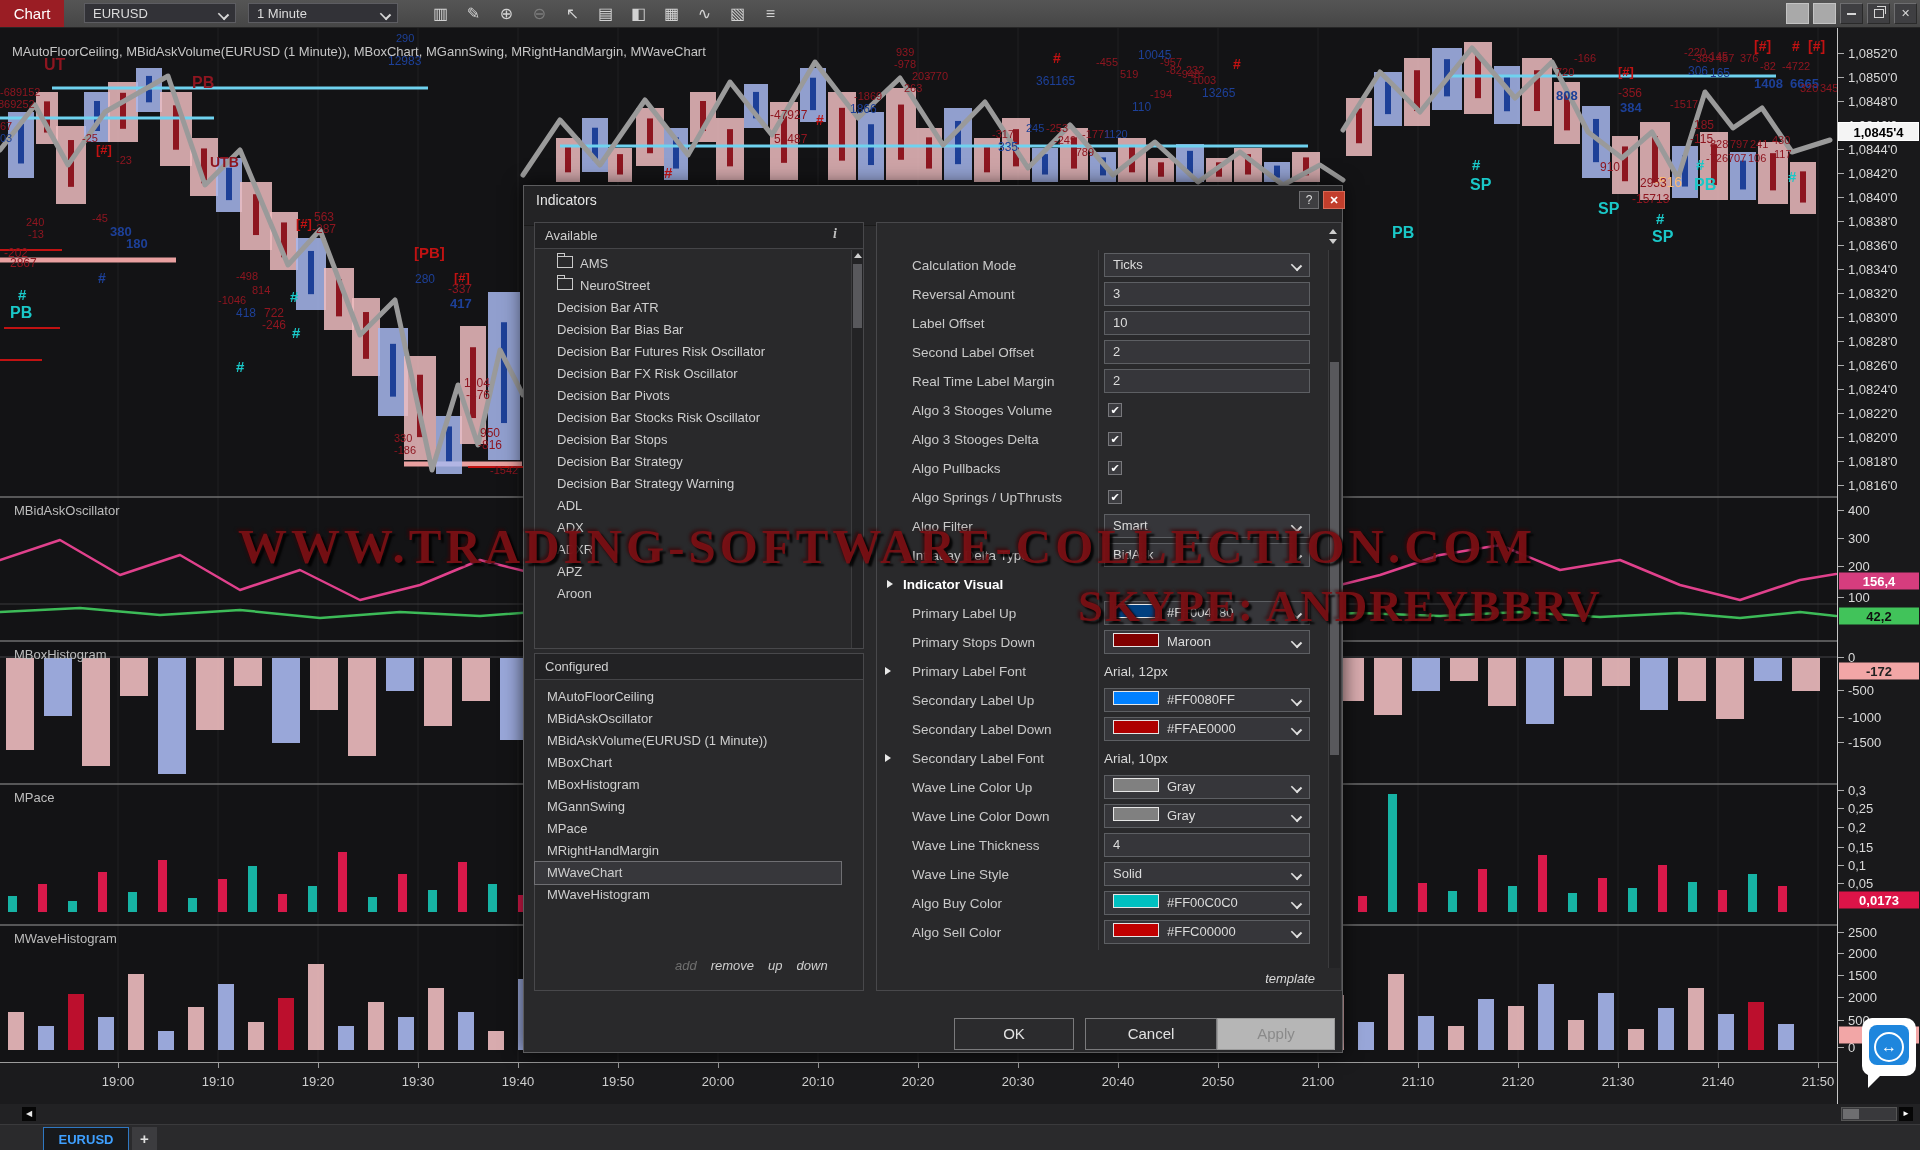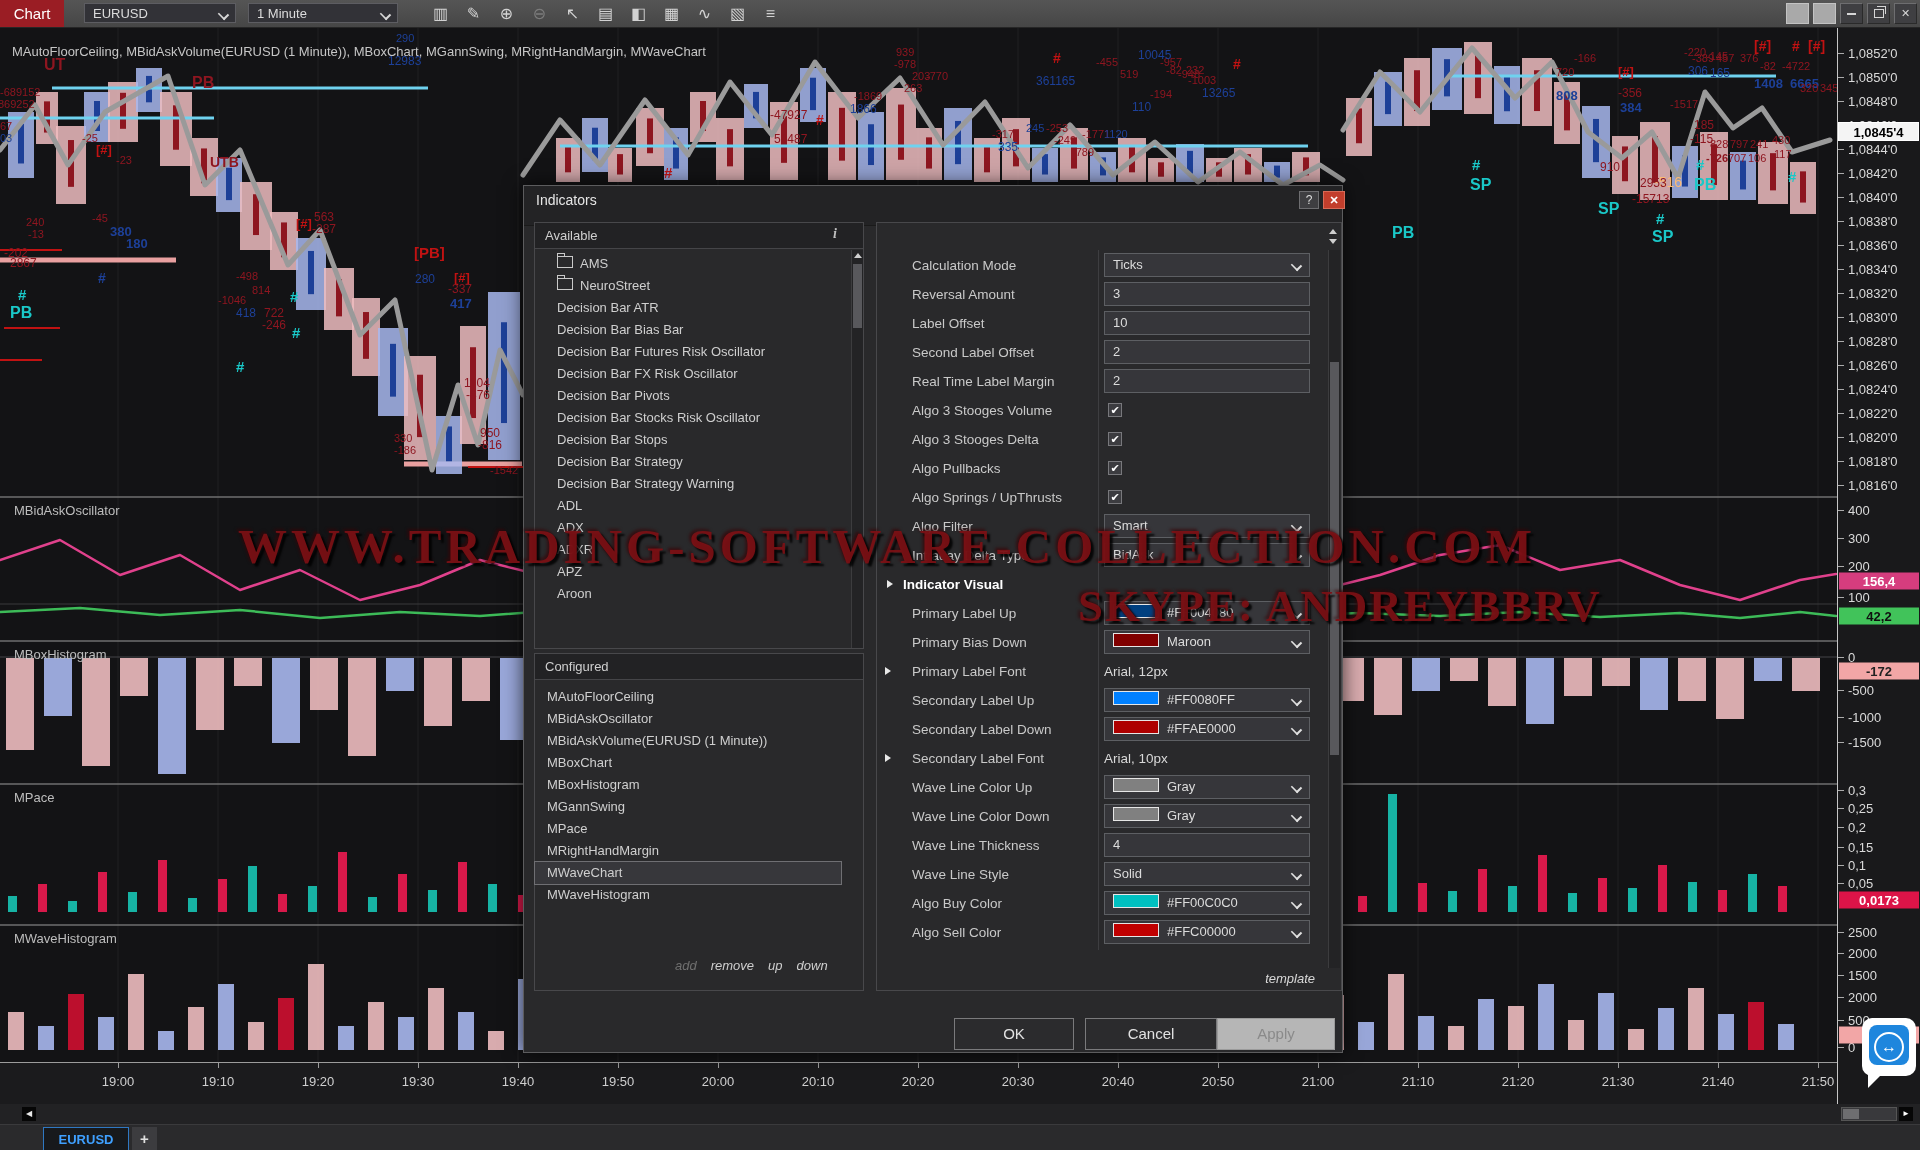--- a/index.html
+++ b/index.html
@@ -540,21 +540,21 @@
       <div class="clab" style="left: 1576px; top: 54px; color: rgb(142, 22, 32); font-size: 11px; font-weight: normal;">-166</div>
       <div class="clab" style="left: 1620px; top: 66px; color: rgb(193, 18, 18); font-size: 13px; font-weight: bold;">[#]</div>
       <div class="clab" style="left: 1620px; top: 88px; color: rgb(142, 22, 32); font-size: 12px; font-weight: normal;">-356</div>
       <div class="clab" style="left: 1622px; top: 102px; color: rgb(29, 64, 152); font-size: 13px; font-weight: bold;">384</div>
       <div class="clab" style="left: 1696px; top: 120px; color: rgb(142, 22, 32); font-size: 12px; font-weight: normal;">185</div>
       <div class="clab" style="left: 1692px; top: 134px; color: rgb(142, 22, 32); font-size: 12px; font-weight: normal;">-115</div>
       <div class="clab" style="left: 1712px; top: 140px; color: rgb(142, 22, 32); font-size: 11px; font-weight: normal;">828</div>
       <div class="clab" style="left: 1732px; top: 140px; color: rgb(142, 22, 32); font-size: 11px; font-weight: normal;">797</div>
       <div class="clab" style="left: 1752px; top: 140px; color: rgb(142, 22, 32); font-size: 11px; font-weight: normal;">241</div>
       <div class="clab" style="left: 1774px; top: 136px; color: rgb(142, 22, 32); font-size: 11px; font-weight: normal;">430</div>
-      <div class="clab" style="left: 1708px; top: 154px; color: rgb(142, 22, 32); font-size: 11px; font-weight: bold;">-726</div>
+      <div class="clab" style="left: 1708px; top: 154px; color: rgb(142, 22, 32); font-size: 11px; font-weight: normal;">-726</div>
       <div class="clab" style="left: 1730px; top: 154px; color: rgb(142, 22, 32); font-size: 11px; font-weight: normal;">707</div>
       <div class="clab" style="left: 1750px; top: 154px; color: rgb(142, 22, 32); font-size: 11px; font-weight: normal;">106</div>
       <div class="clab" style="left: 1776px; top: 150px; color: rgb(142, 22, 32); font-size: 11px; font-weight: normal;">117</div>
       <div class="clab" style="left: 1602px; top: 162px; color: rgb(142, 22, 32); font-size: 12px; font-weight: normal;">910</div>
       <div class="clab" style="left: 1656px; top: 176px; color: #fdba74; font-size: 14px; font-weight: normal;">-516</div>
       <div class="clab" style="left: 1642px; top: 178px; color: rgb(142, 22, 32); font-size: 12px; font-weight: normal;">2953</div>
       <div class="clab" style="left: 1634px; top: 194px; color: rgb(142, 22, 32); font-size: 12px; font-weight: normal;">-15713</div>
       <div class="clab" style="left: 1600px; top: 202px; color: rgb(26, 200, 200); font-size: 16px; font-weight: bold;">SP</div>
       <div class="clab" style="left: 1658px; top: 212px; color: rgb(26, 200, 200); font-size: 15px; font-weight: bold;">#</div>
       <div class="clab" style="left: 1654px; top: 230px; color: rgb(26, 200, 200); font-size: 16px; font-weight: bold;">SP</div>
@@ -825,21 +825,21 @@
           <div class="prow-label" style="top: 274px;">Algo Springs / UpThrusts</div>
           <div class="cb" style="top: 274px;">✔</div>
           <div class="prow-label" style="top: 303px;">Algo Filter</div>
           <div class="ctrl" style="top: 303px;">Smart<span class="chev"></span></div>
           <div class="prow-label" style="top: 332px;">Intraday Delta Type</div>
           <div class="ctrl" style="top: 332px;">BidAsk<span class="chev"></span></div>
           <div class="expander" style="left: 10px; top: 361px;"></div>
           <div class="prow-label group" style="top: 361px;">Indicator Visual</div>
           <div class="prow-label" style="top: 390px;">Primary Label Up</div>
           <div class="ctrl" style="top: 390px;"><span class="swatch" style="background: rgb(0, 64, 128);"></span>#FF004080<span class="chev"></span></div>
-          <div class="prow-label" style="top: 419px;">Primary Bias Down</div>
+          <div class="prow-label" style="top: 419px;">Primary Stops Down</div>
           <div class="ctrl" style="top: 419px;"><span class="swatch" style="background: rgb(128, 0, 0);"></span>Maroon<span class="chev"></span></div>
           <div class="prow-label" style="top: 448px;">Primary Label Font</div>
           <div class="expander" style="left: 8px; top: 448px;"></div>
           <div class="fonttext" style="top: 448px;">Arial, 12px</div>
           <div class="prow-label" style="top: 477px;">Secondary Label Up</div>
           <div class="ctrl" style="top: 477px;"><span class="swatch" style="background: rgb(0, 128, 255);"></span>#FF0080FF<span class="chev"></span></div>
           <div class="prow-label" style="top: 506px;">Secondary Label Down</div>
           <div class="ctrl" style="top: 506px;"><span class="swatch" style="background: rgb(174, 0, 0);"></span>#FFAE0000<span class="chev"></span></div>
           <div class="prow-label" style="top: 535px;">Secondary Label Font</div>
           <div class="expander" style="left: 8px; top: 535px;"></div>

